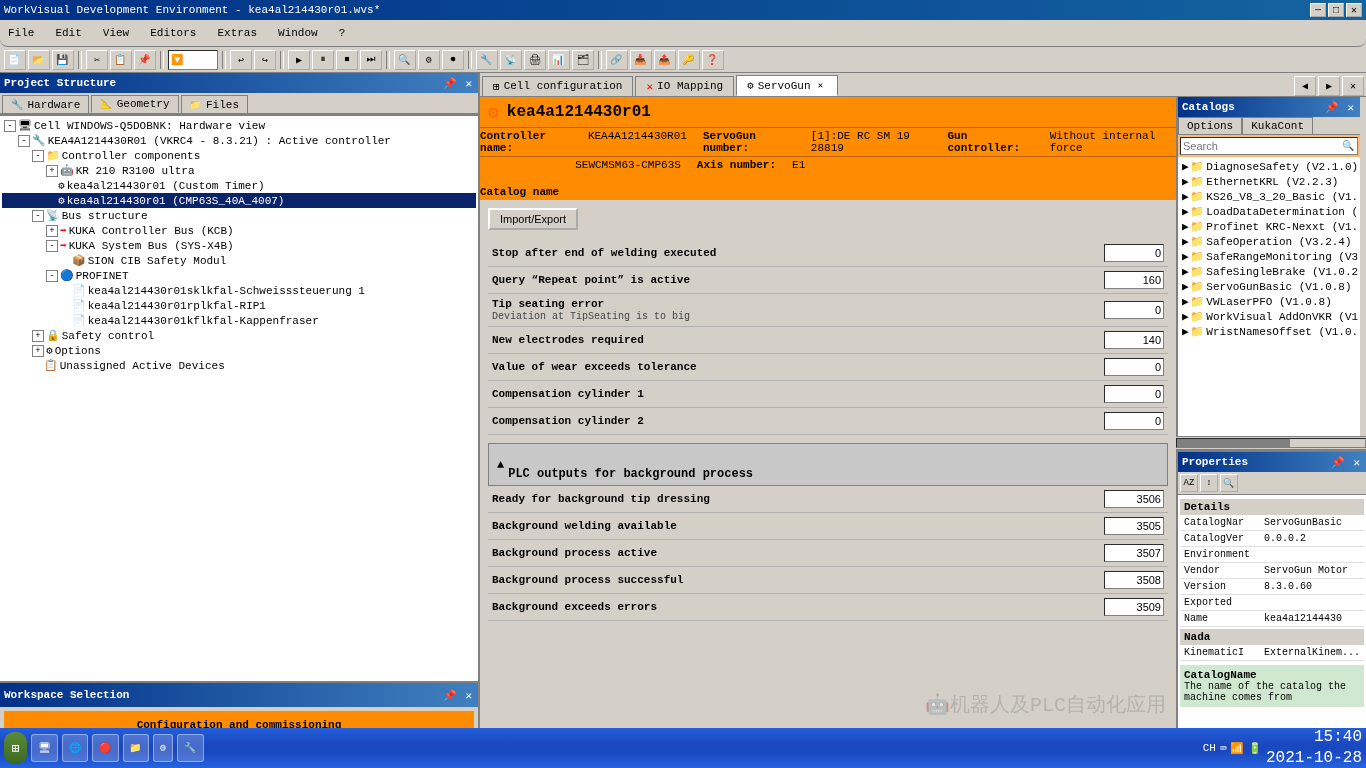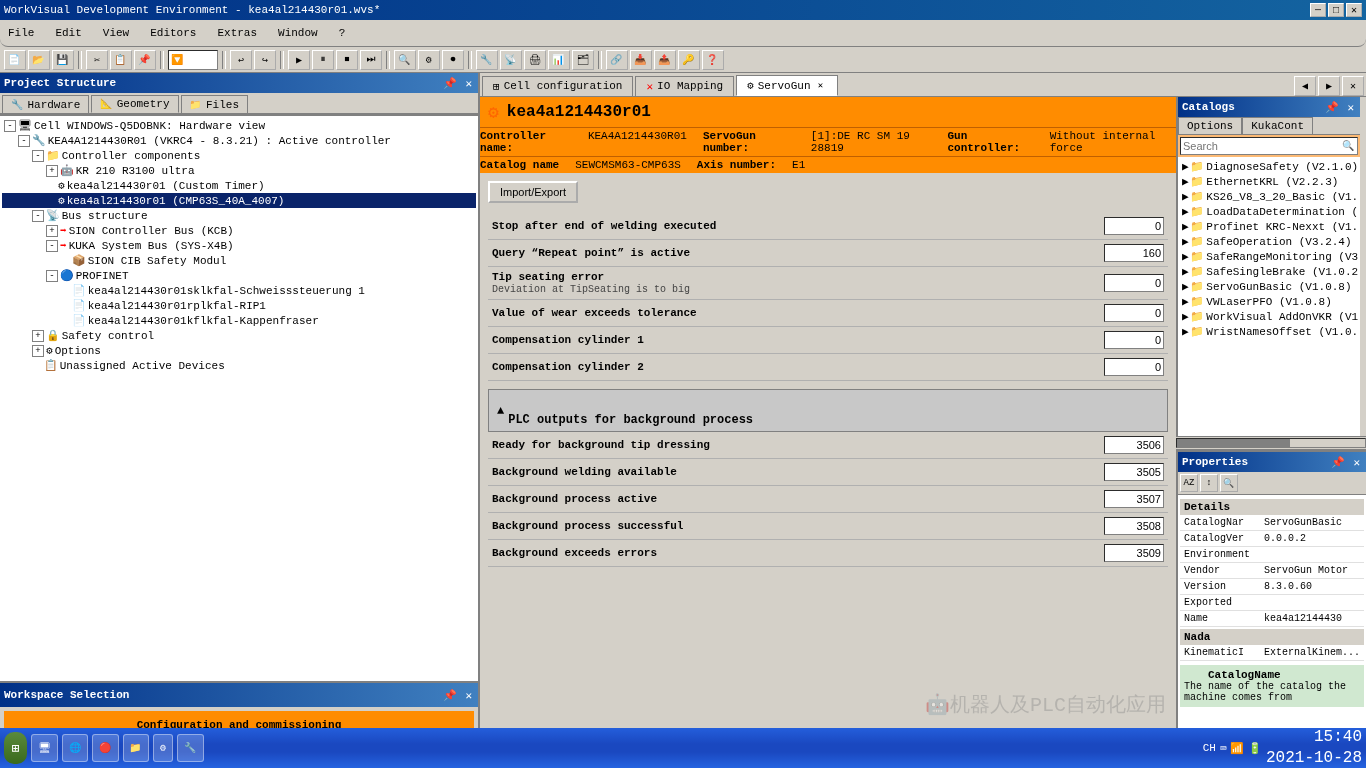--- a/index.html
+++ b/index.html
@@ -250,21 +250,21 @@
 
       <div class="tree-item" style="padding-left:30px;">
         <span class="tree-expander">-</span>
         <span class="tree-icon">📡</span>
         <span class="tree-label">Bus structure</span>
       </div>
 
       <div class="tree-item" style="padding-left:44px;">
         <span class="tree-expander">+</span>
         <span class="tree-icon" style="color:red;">➡</span>
-        <span class="tree-label">SION Controller Bus (KCB)</span>
+        <span class="tree-label">KUKA Controller Bus (KCB)</span>
       </div>
 
       <div class="tree-item" style="padding-left:44px;">
         <span class="tree-expander">-</span>
         <span class="tree-icon" style="color:red;">➡</span>
         <span class="tree-label">KUKA System Bus (SYS-X4B)</span>
       </div>
 
       <div class="tree-item" style="padding-left:58px;">
         <span style="width:12px;display:inline-block;"></span>
@@ -368,21 +368,21 @@
 
         <div class="servogun-info-bar">
           <span style="font-weight:bold;">Controller name:</span>
           <span>KEA4A1214430R01</span>
           <span style="font-weight:bold;">ServoGun number:</span>
           <span>[1]:DE RC SM 19 28819</span>
           <span style="font-weight:bold;">Gun controller:</span>
           <span>Without internal force</span>
         </div>
         <div class="servogun-info-bar">
-          <span style="font-weight:bold;">Catalog name</span>
+          <span style="font-weight:bold;margin-top:27px;">Catalog name</span>
           <span>SEWCMSM63-CMP63S</span>
           <span style="font-weight:bold;">Axis number:</span>
           <span>E1</span>
         </div>
 
         <div class="servogun-body">
           <button class="import-export-btn">Import/Export</button>
 
           
           <div class="form-row">
@@ -396,20 +396,26 @@
               <div class="form-label">Query “Repeat point” is active</div>
             </div>
             <input class="form-input" type="text" value="160" style="">
           </div>
           <div class="form-row">
             <div>
               <div class="form-label">Tip seating error</div>
               <div class="form-sublabel">Deviation at TipSeating is to big</div>
             </div>
             <input class="form-input" type="text" value="0" style="">
+          </div>
+          <div class="form-row">
+            <div>
+              <div class="form-label">New electrodes required</div>
+            </div>
+            <input class="form-input" type="text" value="140" style="">
           </div>
           <div class="form-row">
             <div>
               <div class="form-label">Value of wear exceeds tolerance</div>
             </div>
             <input class="form-input" type="text" value="0" style="">
           </div>
           <div class="form-row">
             <div>
               <div class="form-label">Compensation cylinder 1</div>
@@ -591,21 +597,21 @@
             </div>
             <div class="props-section">
               <span>Nada</span>
             </div>
             <div class="props-row">
               <span class="props-key">KinematicI</span>
               <span class="props-val">ExternalKinem...</span>
             </div>
 
             <div style="background:#d0e8d0;padding:4px;margin-top:4px;font-size:10px;">
-              <div style="font-weight:bold;font-size:11px;margin-left:24px;">CatalogName</div>
+              <div style="font-weight:bold;font-size:11px;">CatalogName</div>
               <div>The name of the catalog the machine comes from</div>
             </div>
           </div>
         </div>
       </div>
     </div>
   </div>
 </div>
 
 <div class="watermark">🤖机器人及PLC自动化应用</div>

